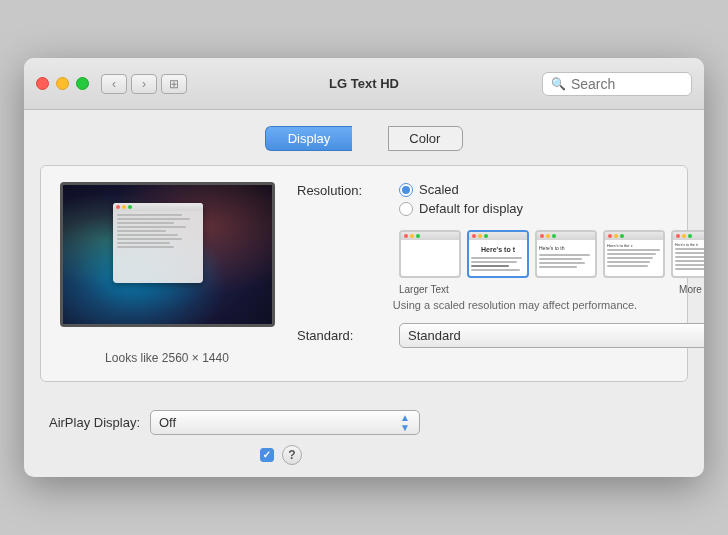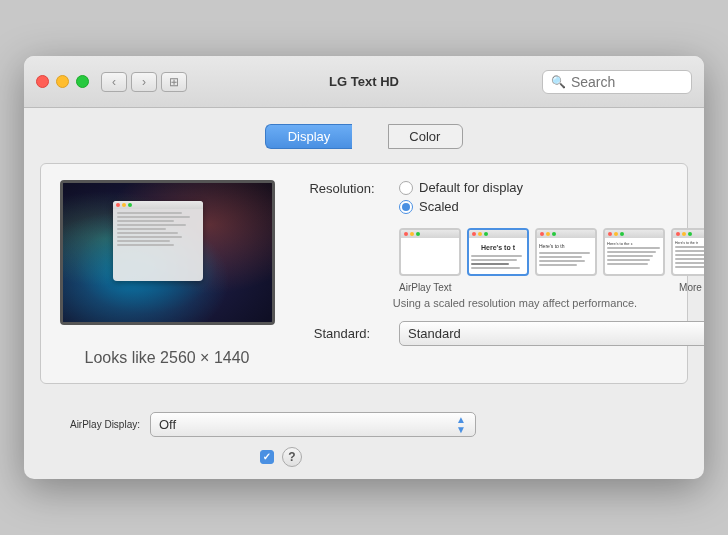--- a/index.html
+++ b/index.html
@@ -216,40 +216,40 @@
     .mini-dot-y { background: #ffbd2e; }
     .mini-dot-g { background: #27c93f; }
     .mini-text-line {
       height: 2px;
       background: #bbb;
       margin-bottom: 2px;
       border-radius: 1px;
     }
     .monitor-label {
       margin-top: 24px;
-      font-size: 16px;
+      font-size: 12px;
       color: #555;
     }
 
     
     .settings-section {
       flex: 1;
     }
     .resolution-row {
       display: flex;
       align-items: flex-start;
       margin-bottom: 14px;
       gap: 12px;
     }
     .row-label {
       font-size: 13px;
       color: #333;
       font-weight: 500;
       min-width: 90px;
-      text-align: center;
+      text-align: left;
       padding-top: 1px;
     }
     .radio-options {
       display: flex;
       flex-direction: column;
       gap: 4px;
     }
     .radio-item {
       display: flex;
       align-items: center;
@@ -392,29 +392,29 @@
     .bottom-section {
       padding: 12px 16px;
     }
     .airplay-row {
       display: flex;
       align-items: center;
       gap: 10px;
       margin-bottom: 10px;
     }
     .airplay-label {
-      font-size: 10px;
+      font-size: 13px;
       color: #333;
       font-weight: 500;
       min-width: 100px;
       text-align: right;
     }
     .airplay-select-wrapper {
       position: relative;
-      width: 326px;
+      width: 270px;
       border-radius: 10px;
     }
     .airplay-select {
       width: 100%;
       padding: 4px 28px 4px 8px;
       border: 1px solid #aaa;
       border-radius: 5px;
       background: linear-gradient(to bottom, #fefefe, #e8e8e8);
       font-size: 13px;
       appearance: none;
@@ -526,26 +526,26 @@
         </div>
         <div class="monitor-label">Looks like 2560 × 1440</div>
       </div>
 
       <div class="settings-section">
 
         <div class="resolution-row">
           <div class="row-label">Resolution:</div>
           <div class="radio-options">
             <div class="radio-item">
+              <div class="radio-circle selected"></div>
+              <span>Scaled</span>
+            </div>
+            <div class="radio-item">
               <div class="radio-circle"></div>
               <span>Default for display</span>
-            </div>
-            <div class="radio-item">
-              <div class="radio-circle selected"></div>
-              <span>Scaled</span>
             </div>
           </div>
         </div>
 
         <div style="margin-left: 102px; margin-bottom: 4px;">
           <div class="tiles-container">
 
             <div class="tile">
               <div class="tile-bar">
                 <div class="tile-dot tile-dot-r"></div>
@@ -612,21 +612,21 @@
                 <div class="tile-text-line" style="width:95%"></div>
                 <div class="tile-text-line" style="width:90%"></div>
                 <div class="tile-text-line" style="width:88%"></div>
                 <div class="tile-text-line" style="width:85%"></div>
                 <div class="tile-text-line" style="width:80%"></div>
               </div>
             </div>
           </div>
 
           <div class="tile-label-row">
-            <span class="tile-label-left">AirPlay Text</span>
+            <span class="tile-label-left">Larger Text</span>
             <span class="tile-label-right">More Space</span>
           </div>
         </div>
 
         <div class="perf-note">Using a scaled resolution may affect performance.</div>
 
         <div class="rotation-row">
           <div class="row-label">Standard:</div>
           <div class="select-wrapper">
             <select class="select-control">

